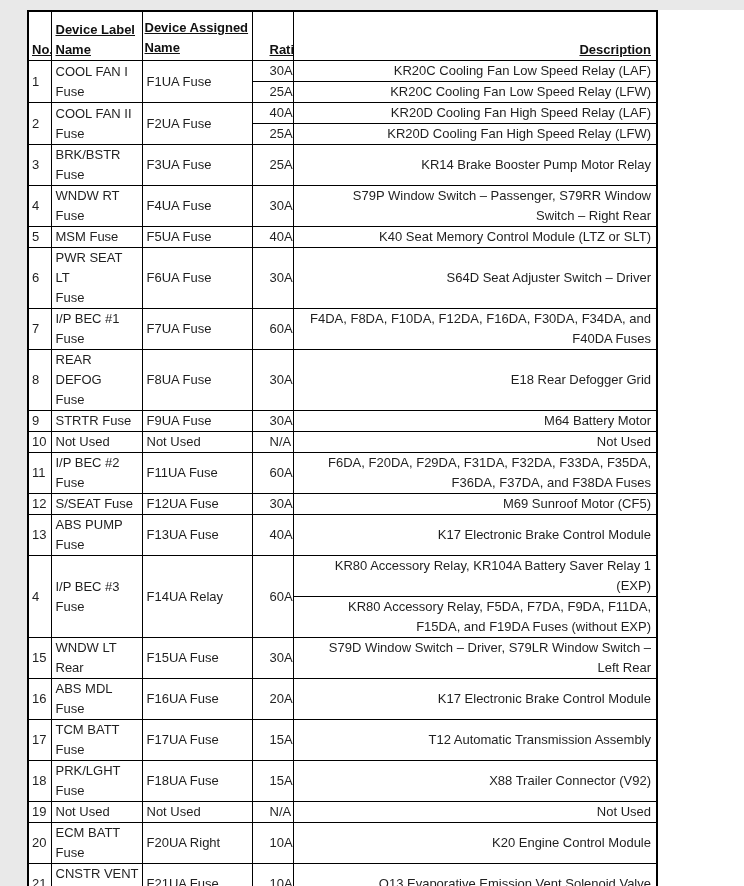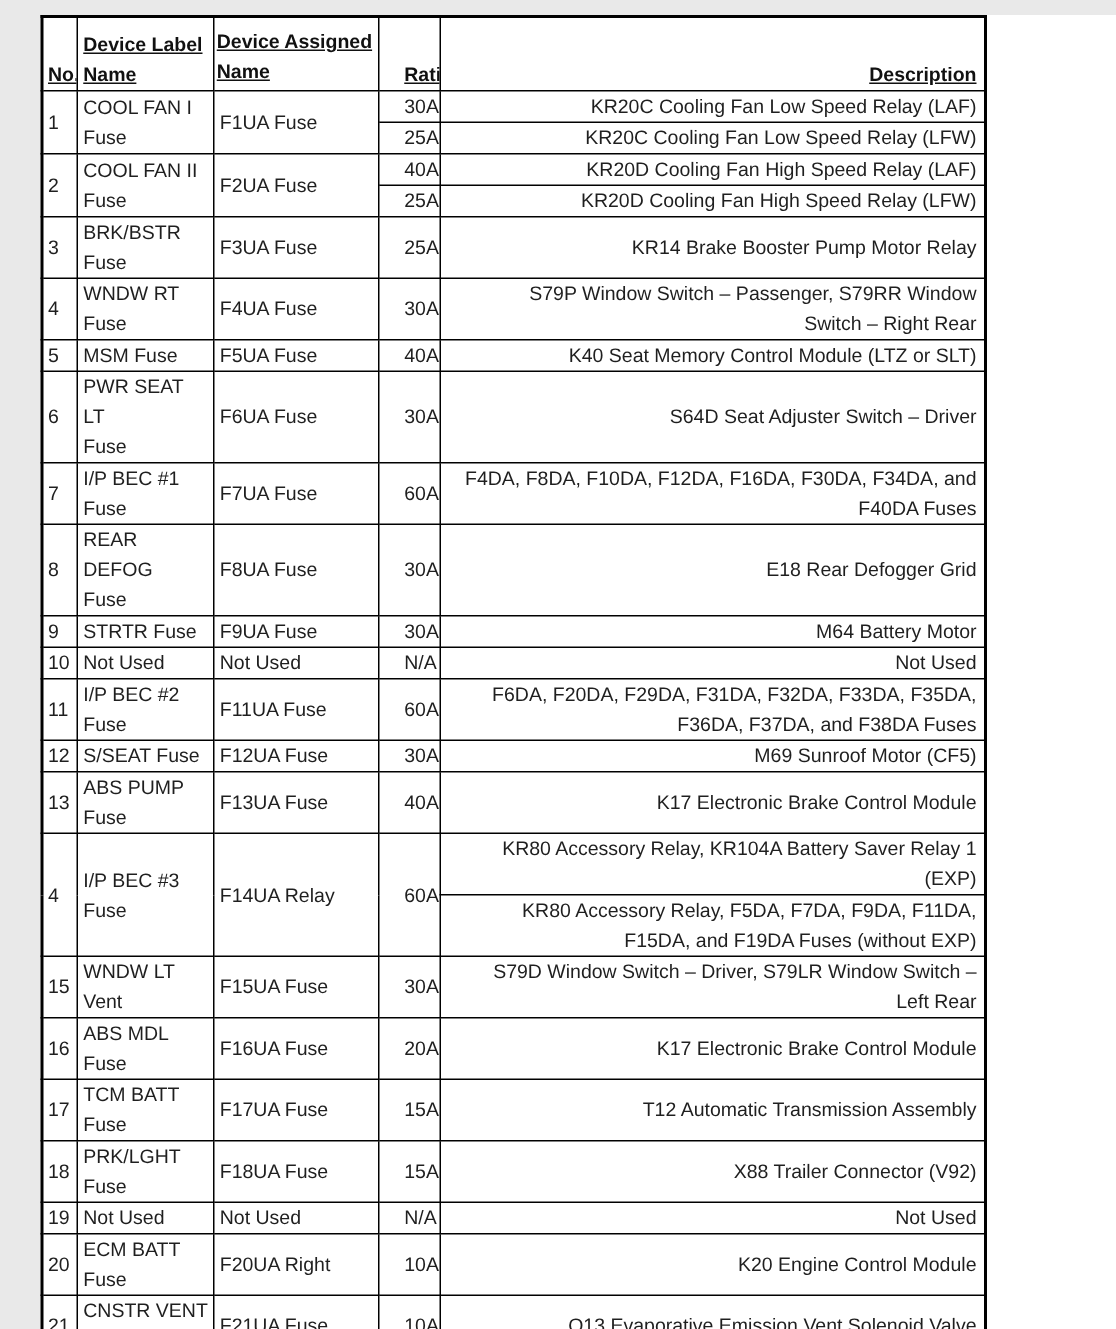--- a/index.html
+++ b/index.html
@@ -207,21 +207,21 @@
           <td class="col-desc">KR80 Accessory Relay, KR104A Battery Saver Relay 1
 (EXP)</td>
         </tr>
         <tr>
           <td class="col-desc">KR80 Accessory Relay, F5DA, F7DA, F9DA, F11DA,
 F15DA, and F19DA Fuses (without EXP)</td>
         </tr>
         <tr>
           <td class="col-no">15</td>
           <td class="col-label">WNDW LT
-Vent</td>
+Rear</td>
           <td class="col-assigned">F15UA Fuse</td>
           <td class="col-rating">30A</td>
           <td class="col-desc">S79D Window Switch – Driver, S79LR Window Switch –
 Left Rear</td>
         </tr>
         <tr>
           <td class="col-no">16</td>
           <td class="col-label">ABS MDL
 Fuse</td>
           <td class="col-assigned">F16UA Fuse</td>

